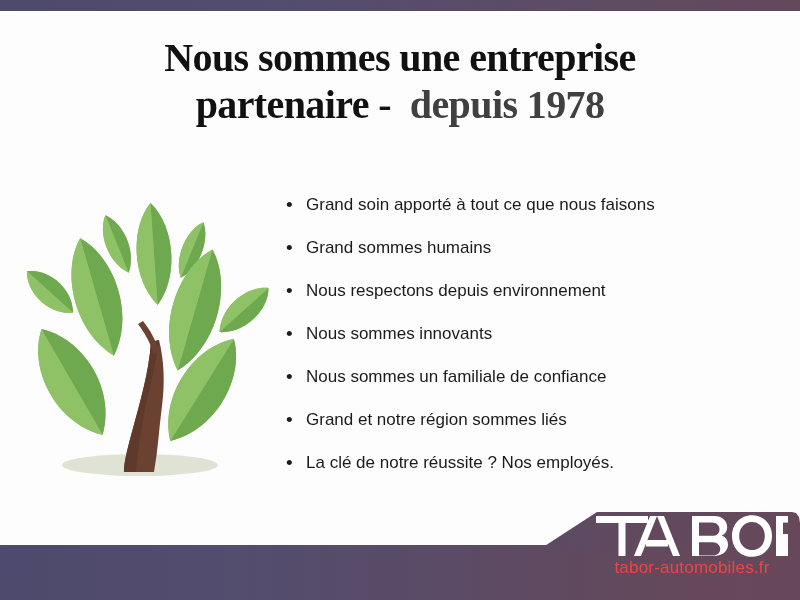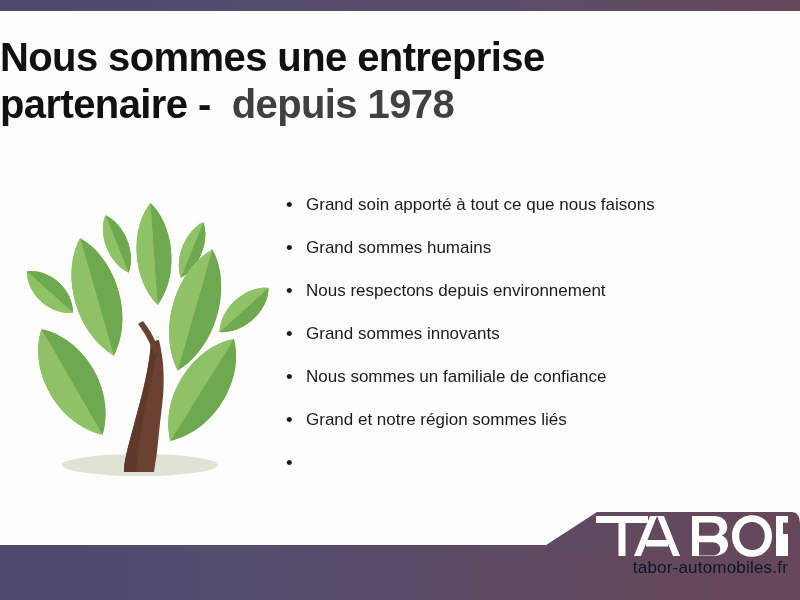--- a/index.html
+++ b/index.html
@@ -19,22 +19,23 @@
   
   .top-bar {
     position:absolute; left:0; top:0;
     width:800px; height:11px;
     background:linear-gradient(90deg,#4e4a6d 0%,#534d6e 35%,#5d4c64 70%,#63495c 100%);
   }
 
   
   .title-block {
     position:absolute; left:0; top:34px;
-    width:800px; 
+    width:800px; text-align:center;
     line-height:1.18;
+    font-family:Liberation Serif, serif;
   }
   .title-line {
     font-size:40px;
     font-weight:bold;
     letter-spacing:-0.6px;
     color:#111111;
     white-space:nowrap;
   }
   .title-accent { color:#404040; }
   .title-dash { color:#111111; }
@@ -96,24 +97,24 @@
     color:#ffffff;
   }
   .logo-mark {
     position:absolute; left:0; top:0;
     width:192px; height:44px;
   }
   .logo-mark svg { display:block; width:100%; height:100%; }
   .logo-url {
     position:absolute; left:0; top:44px;
     width:192px;
-    text-align:right;
+    text-align:center;
     font-size:17px;
     letter-spacing:0.2px;
-    color:#0f172a;
+    color:#ef4444;
     white-space:nowrap;
   }
 </style>
 </head>
 <body>
 
 <div class="slide">
 
   <div class="top-bar"></div>
 
@@ -190,32 +191,33 @@
     <div class="bullet-row">
       <span class="bullet-dot">•</span>
       <span class="bullet-text">Grand sommes humains</span>
     </div>
     <div class="bullet-row">
       <span class="bullet-dot">•</span>
       <span class="bullet-text">Nous respectons depuis environnement</span>
     </div>
     <div class="bullet-row">
       <span class="bullet-dot">•</span>
-      <span class="bullet-text">Grand sommes innovants</span>
+      <span class="bullet-text">Nous sommes innovants</span>
     </div>
     <div class="bullet-row">
       <span class="bullet-dot">•</span>
       <span class="bullet-text">Nous sommes un familiale de confiance</span>
     </div>
     <div class="bullet-row">
       <span class="bullet-dot">•</span>
       <span class="bullet-text">Grand et notre région sommes liés</span>
     </div>
     <div class="bullet-row">
       <span class="bullet-dot">•</span>
+      <span class="bullet-text">La clé de notre réussite ? Nos employés.</span>
     </div>
   </div>
 
   <div class="footer"></div>
   <div class="footer-raise">
     <div class="footer-raise-inner"></div>
   </div>
 
   <div class="logo">
     <div class="logo-mark">

